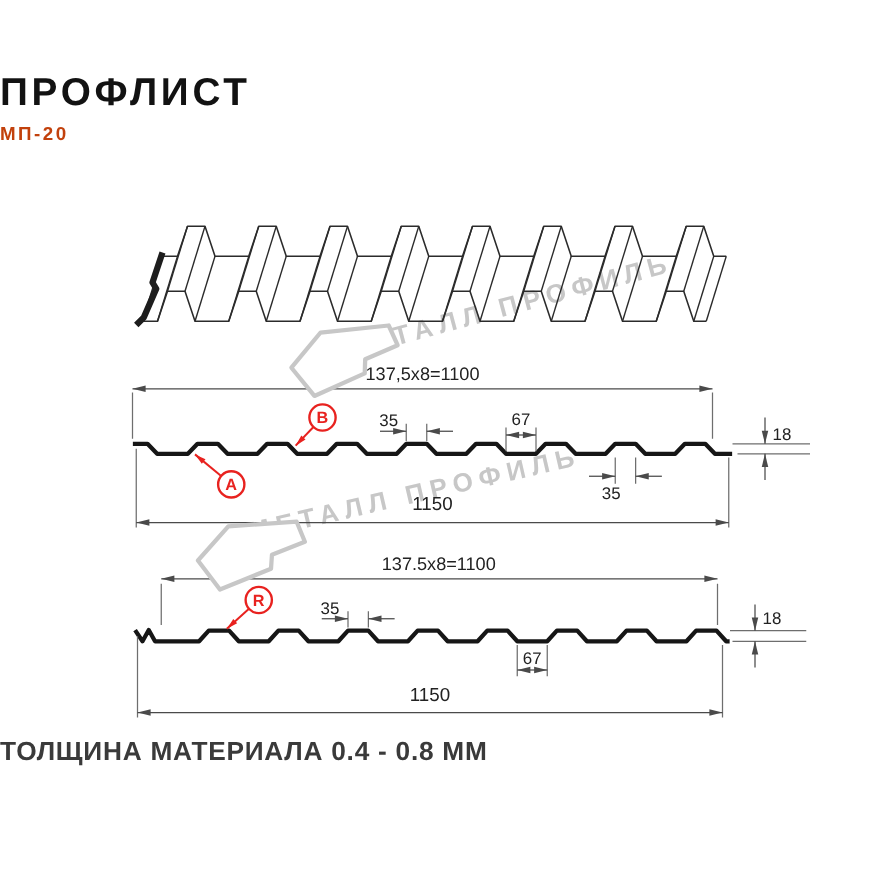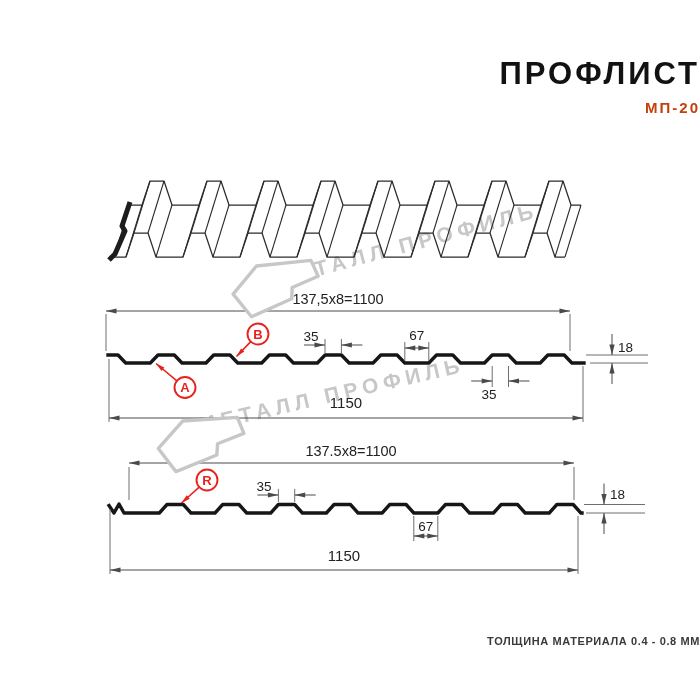--- a/index.html
+++ b/index.html
@@ -1,21 +1,21 @@
 <!DOCTYPE html>
 <html><head>
 <meta charset="utf-8">
 <style>
   html,body{margin:0;padding:0;background:#ffffff;}
   body{width:700px;height:700px;position:relative;overflow:hidden;
        font-family:"Liberation Sans",sans-serif;}
-  .center-text{position:absolute;left:0;width:700px;text-align:right;white-space:nowrap;}
+  .center-text{position:absolute;left:0;width:700px;text-align:left;white-space:nowrap;}
   #page-title{top:56px;font-size:31px;font-weight:bold;letter-spacing:3px;color:#121212;}
   #page-subtitle{top:99px;font-size:15px;font-weight:bold;letter-spacing:2px;color:#c2410c;}
-  #footer-note{top:635px;font-size:11px;font-weight:bold;letter-spacing:0.6px;color:#3a3a3a;}
+  #footer-note{top:590px;font-size:21px;font-weight:bold;letter-spacing:0.6px;color:#3a3a3a;}
   #tech-drawing{position:absolute;left:0;top:0;}
 </style>
 </head>
 <body>
 
 <div class="center-text" id="page-title">ПРОФЛИСТ</div>
 <div class="center-text" id="page-subtitle">МП-20</div>
 <div class="center-text" id="footer-note">ТОЛЩИНА МАТЕРИАЛА 0.4 - 0.8 ММ</div>
 
 <svg id="tech-drawing" width="700" height="700" viewBox="0 0 700 700">

